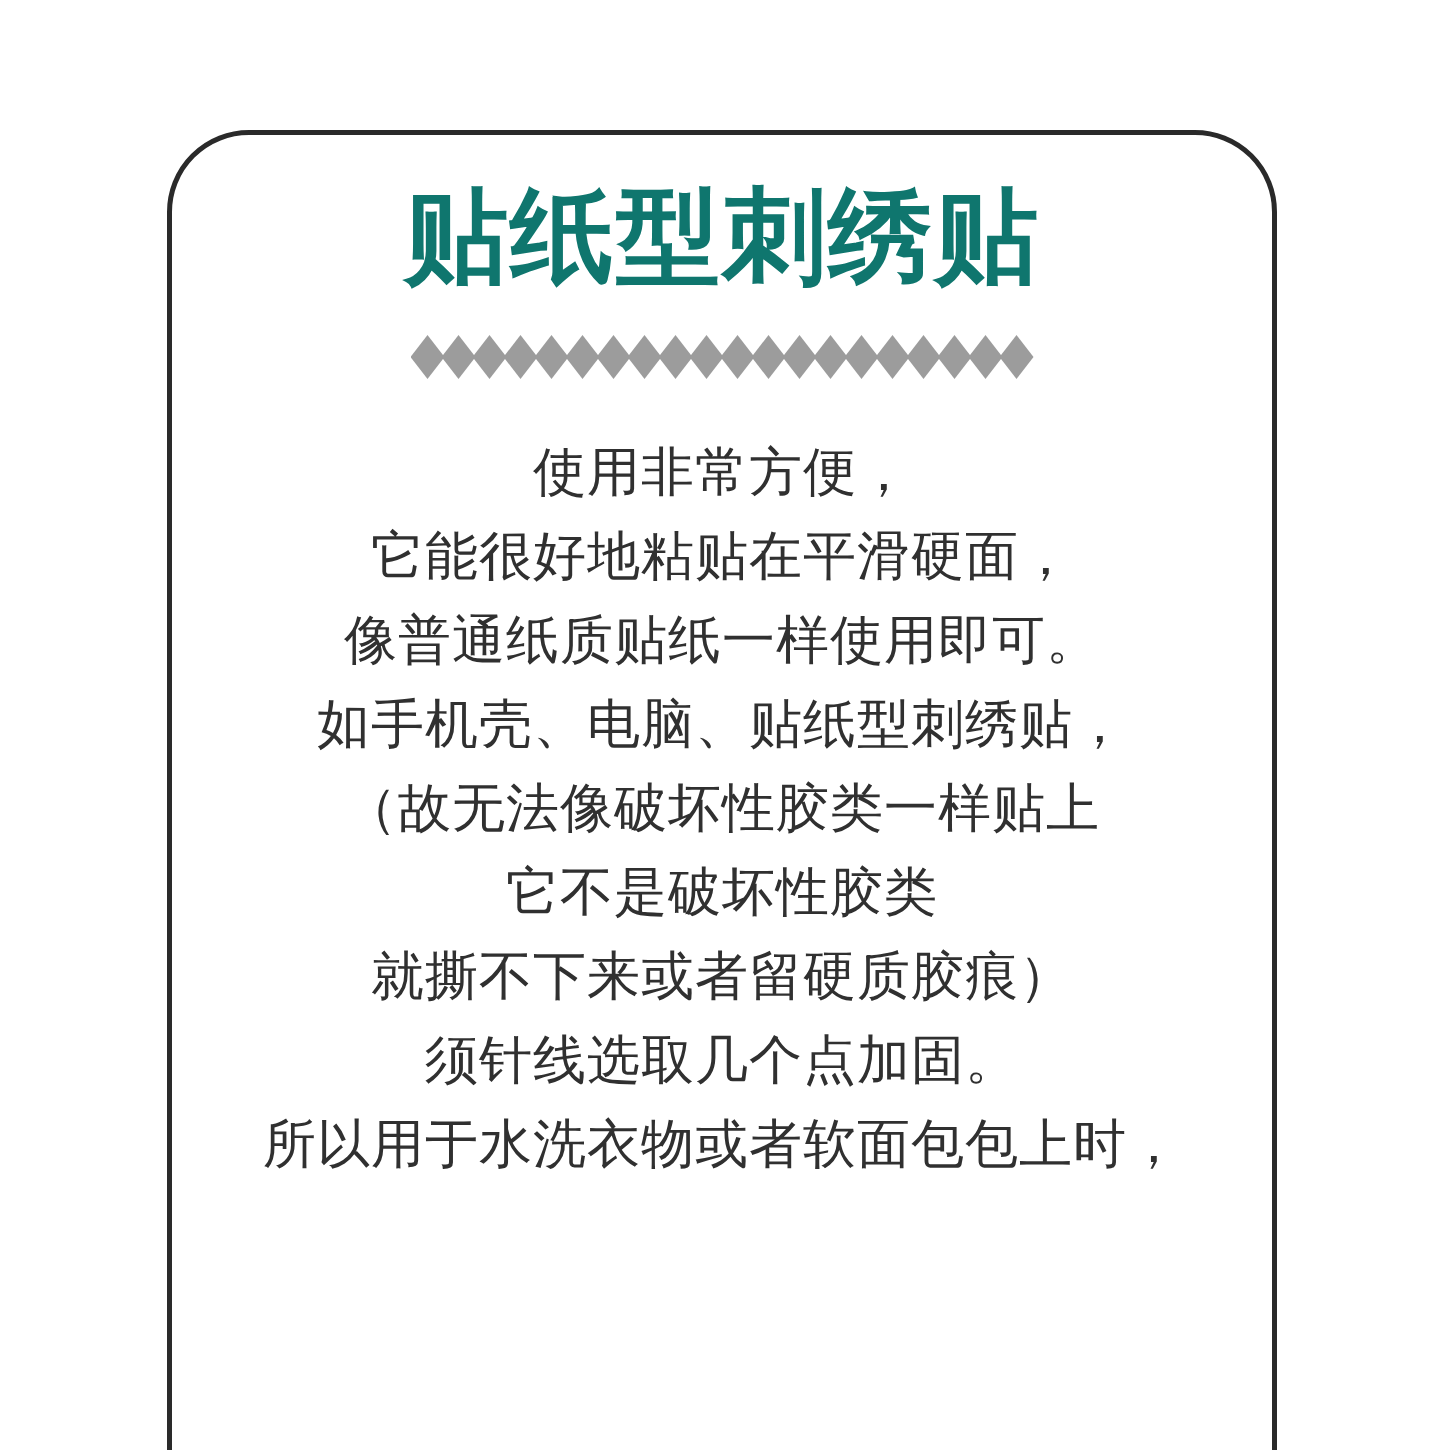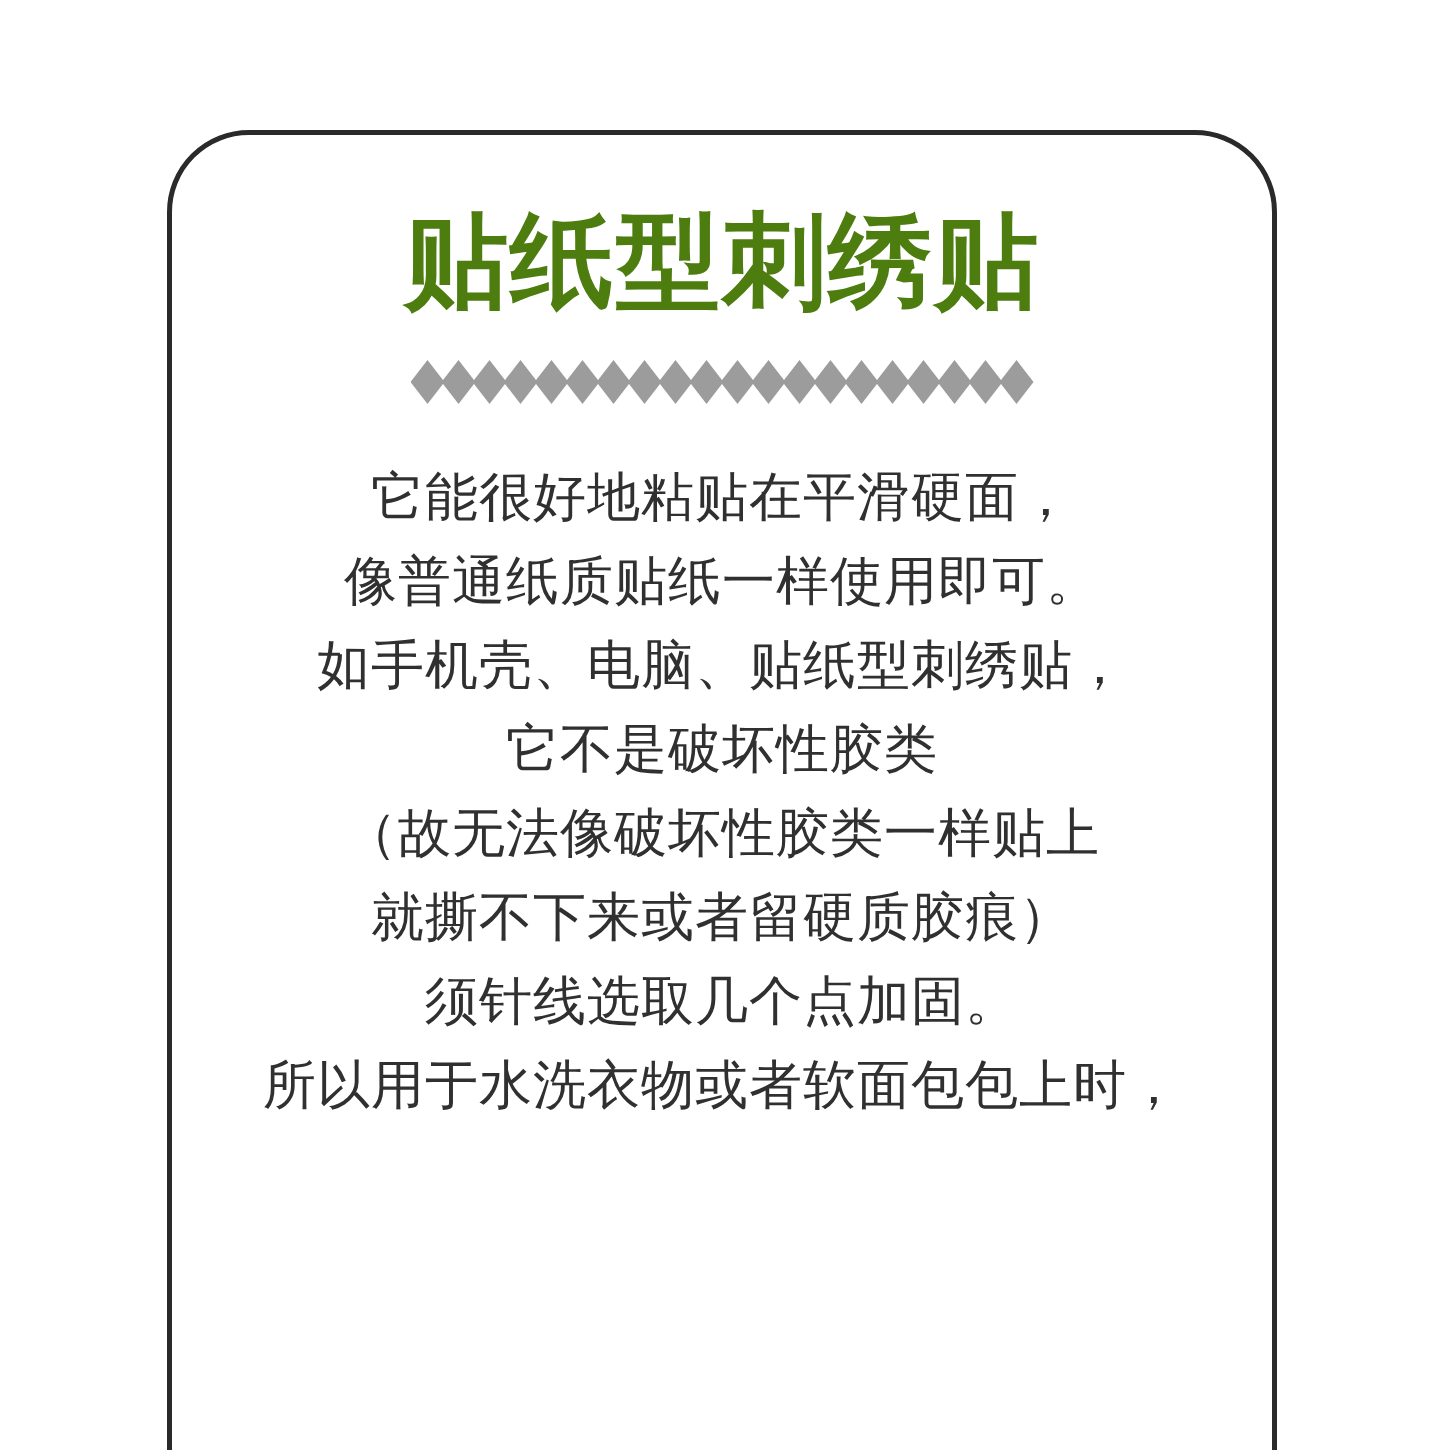--- a/index.html
+++ b/index.html
@@ -21,26 +21,26 @@
     width: 1110px;
     height: 1460px; 
     box-sizing: border-box;
     border: 5px solid #2a2a2a;
     border-radius: 82px;
     background: #ffffff;
     text-align: center;
   }
   .title {
     margin: 0;
-    padding-top: 73px;
+    padding-top: 48px;
     font-size: 104px;
     line-height: 106px;
     font-weight: bold;
     letter-spacing: 2px;
-    color: #4d7c0f;
+    color: #0f766e;
   }
   .divider {
     margin-top: 46px;
     height: 44px;
     display: flex;
     justify-content: center;
     align-items: center;
   }
   .diamond {
     display: inline-block;
@@ -85,22 +85,23 @@
       <span class="diamond" style="background: rgb(156, 156, 156);"></span>
       <span class="diamond" style="background: rgb(156, 156, 156);"></span>
       <span class="diamond" style="background: rgb(156, 156, 156);"></span>
       <span class="diamond" style="background: rgb(156, 156, 156);"></span>
       <span class="diamond" style="background: rgb(156, 156, 156);"></span>
       <span class="diamond" style="background: rgb(156, 156, 156);"></span>
       <span class="diamond" style="background: rgb(156, 156, 156);"></span>
     </div>
 
   <div class="body-text" id="body-lines">
+      <p class="line">使用非常方便，</p>
       <p class="line">它能很好地粘贴在平滑硬面，</p>
       <p class="line">像普通纸质贴纸一样使用即可。</p>
       <p class="line">如手机壳、电脑、贴纸型刺绣贴，</p>
+      <p class="line">（故无法像破坏性胶类一样贴上</p>
       <p class="line">它不是破坏性胶类</p>
-      <p class="line">（故无法像破坏性胶类一样贴上</p>
       <p class="line">就撕不下来或者留硬质胶痕）</p>
       <p class="line">须针线选取几个点加固。</p>
       <p class="line">所以用于水洗衣物或者软面包包上时，</p>
     </div>
 </div>
 
 </body></html>

